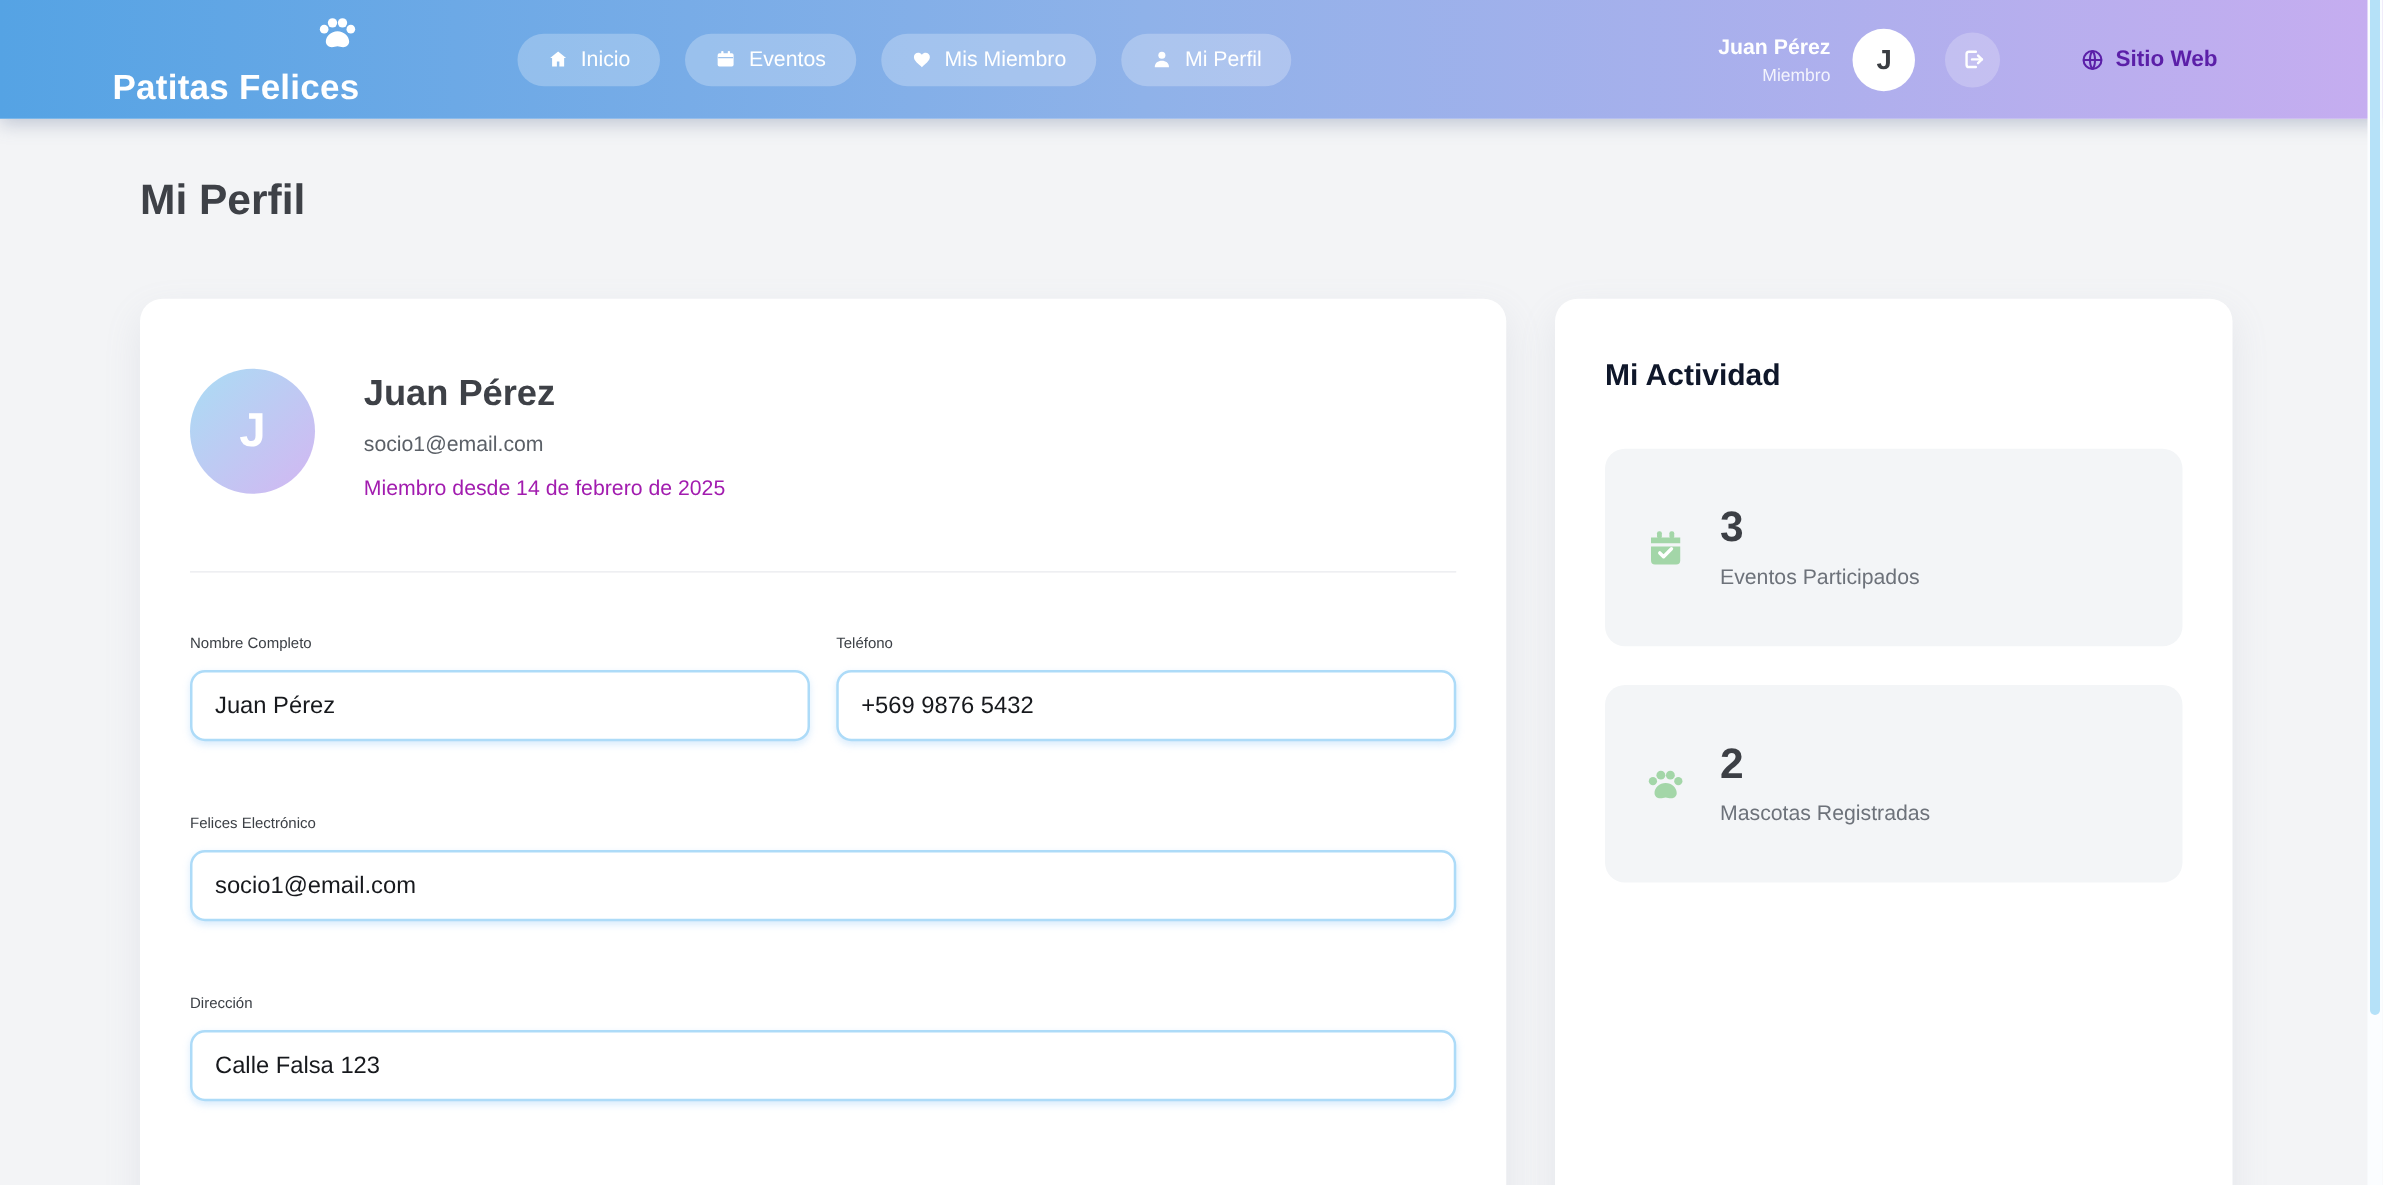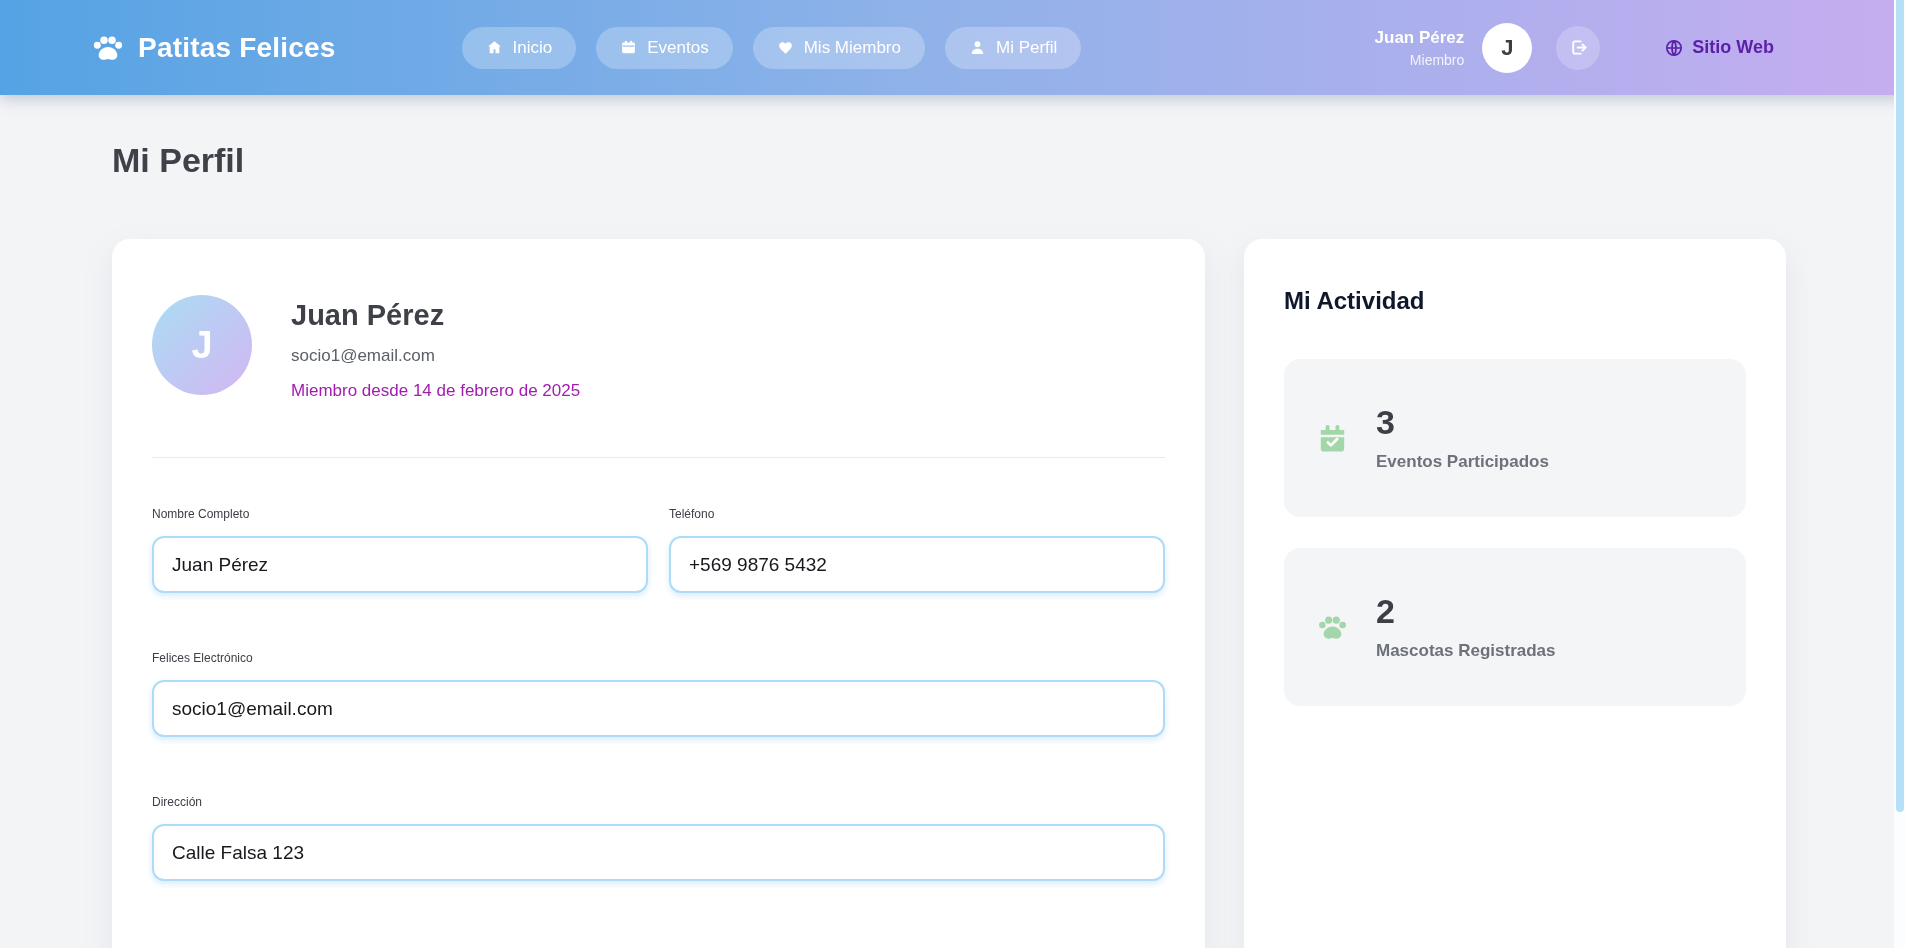--- a/index.html
+++ b/index.html
@@ -5,21 +5,21 @@
   * { margin:0; padding:0; box-sizing:border-box; }
   html,body { width:1906px; height:948px; overflow:hidden; }
   body { background:#f3f4f6; font-family:"Liberation Sans",sans-serif; position:relative; }
 
   
   .navbar{
     height:95px; display:flex; align-items:center;
     background:linear-gradient(90deg,#55a3e4 0%,#8fb2e9 48%,#c6adf0 100%);
     box-shadow:0 4px 14px rgba(96,116,148,.35);
   }
-  .brand{ display:flex; align-items:flex-end; gap:12px; margin-left:90px; }
+  .brand{ display:flex; align-items:flex-end; gap:12px; margin-left:90px;flex-direction:column; }
   .brand svg{ width:36px; height:32px; color:#fff; }
   .brand-title{ color:#fff; font-size:28px; font-weight:bold; letter-spacing:.2px; }
 
   .nav-pills{ display:flex; gap:20px; margin-left:126px; }
   .pill{
     display:flex; align-items:center; gap:10px; height:42px; padding:0 24px;
     border-radius:999px; background:rgba(255,255,255,.25); color:#fff;
     font-size:17px; cursor:pointer; white-space:nowrap;
   }
   .pill svg{ width:17px; height:17px; color:#fff; }
@@ -87,21 +87,21 @@
   .activity-title{ font-size:24px; font-weight:bold; color:#0f172a; }
   .stat-card{
     background:#f3f5f7; border-radius:16px; padding:0 32px; height:158px;
     display:flex; align-items:center; gap:27px;
   }
   .stat-card.first{ margin-top:44px; }
   .stat-card.second{ margin-top:31px; }
   .stat-icon{ color:#a3d6a8; flex-shrink:0; display:flex; }
   .stat-icon svg{ width:33px; height:33px; }
   .stat-value{ font-size:34px; font-weight:bold; color:#3c3f45; line-height:1; }
-  .stat-label{ font-size:17px; color:#6d727a; margin-top:13px;font-weight:bold; }
+  .stat-label{ font-size:17px; color:#6d727a; margin-top:13px; }
 
   
   .scrollbar-track{ position:absolute; top:0; right:0; width:12px; height:948px; background:#fbfdff; z-index:50; }
   .scrollbar-thumb{ position:absolute; top:0; right:2px; width:8px; height:812px; background:#b5e1f8; border-radius:0 0 5px 5px; cursor:pointer; }
 </style>
 </head>
 <body>
 
 <header class="navbar">
   <div class="brand">

